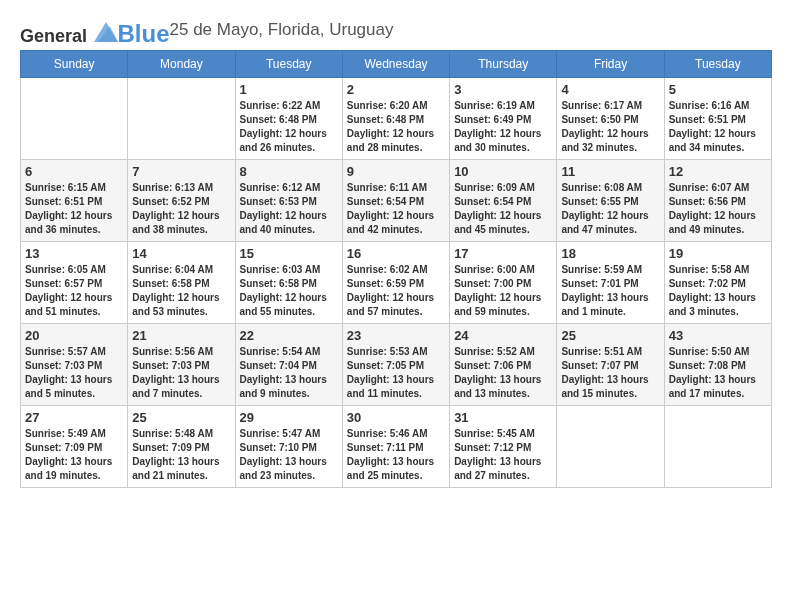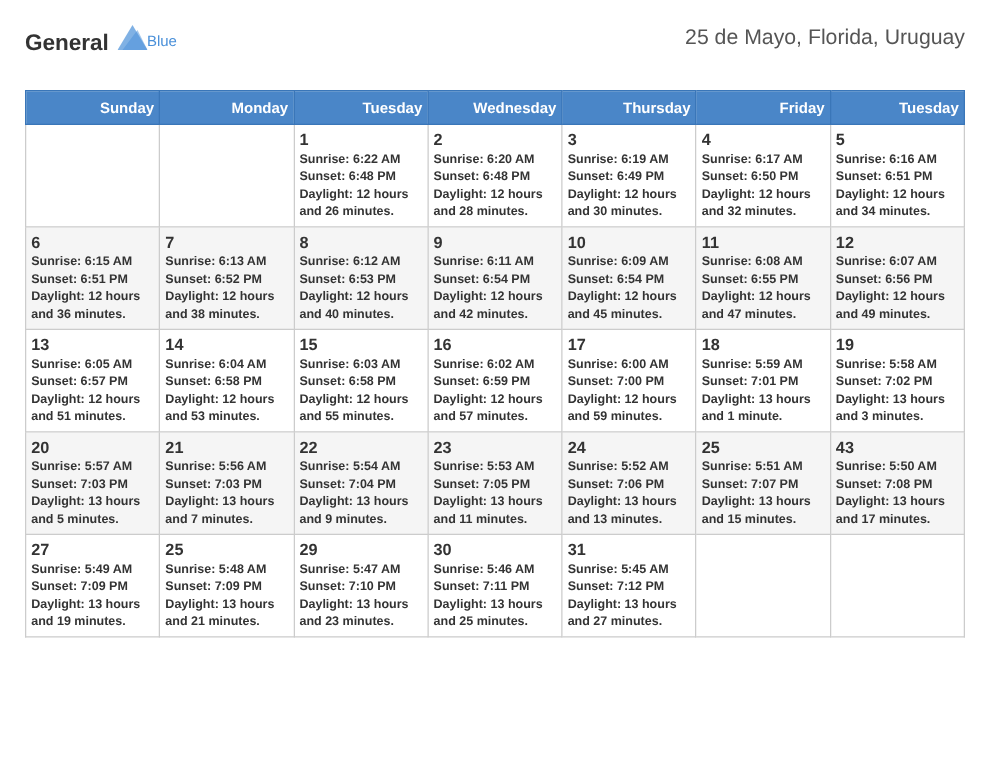--- a/index.html
+++ b/index.html
@@ -5,36 +5,36 @@
     * { box-sizing: border-box; margin: 0; padding: 0; }
     body {
       font-family: Arial, sans-serif;
       background: #fff;
       width: 792px;
       min-height: 612px;
       padding: 20px;
     }
     .header-area {
       display: flex;
-      justify-content: space-between;
+      justify-content: flex-start;
       align-items: flex-start;
-      margin-bottom: 27px;
+      margin-bottom: 2px;
     }
     .logo {
       display: flex;
       align-items: center;
     }
     .logo-text-general {
       font-size: 18px;
       font-weight: bold;
       color: #333;
     }
     .logo-text-blue {
-      font-size: 12px;
-      font-weight: normal;
+      font-size: 24px;
+      font-weight: bold;
       color: #4a90d9;
     }
     .logo-icon {
       width: 24px;
       height: 20px;
       margin-left: 2px;
     }
     .title-area {
       text-align: right;
     }
@@ -49,23 +49,23 @@
     }
     table {
       width: 100%;
       border-collapse: collapse;
       font-size: 11px;
     }
     thead th {
       background-color: #4a86c8;
       color: white;
       padding: 6px 4px;
-      text-align: right;
+      text-align: center;
       font-size: 12px;
-      font-weight: bold;
+      font-weight: normal;
       border: 1px solid #3a76b8;
     }
     tbody td {
       border: 1px solid #ccc;
       vertical-align: top;
       padding: 4px;
       height: 80px;
       width: 14.28%;
       color: #333;
     }

